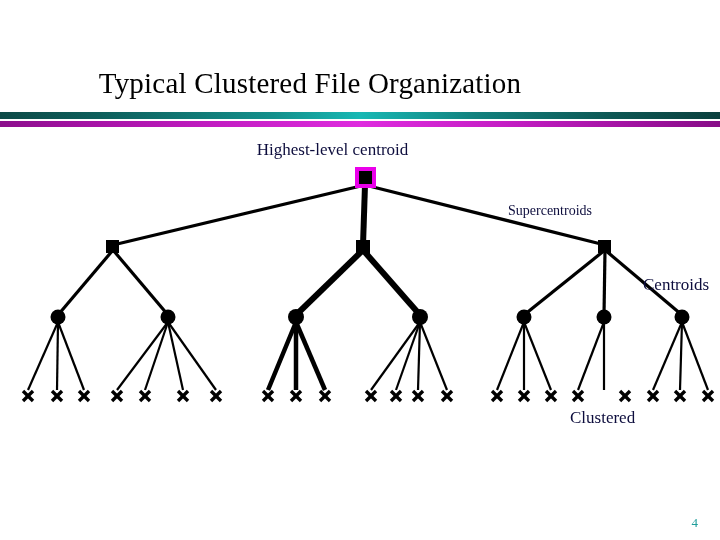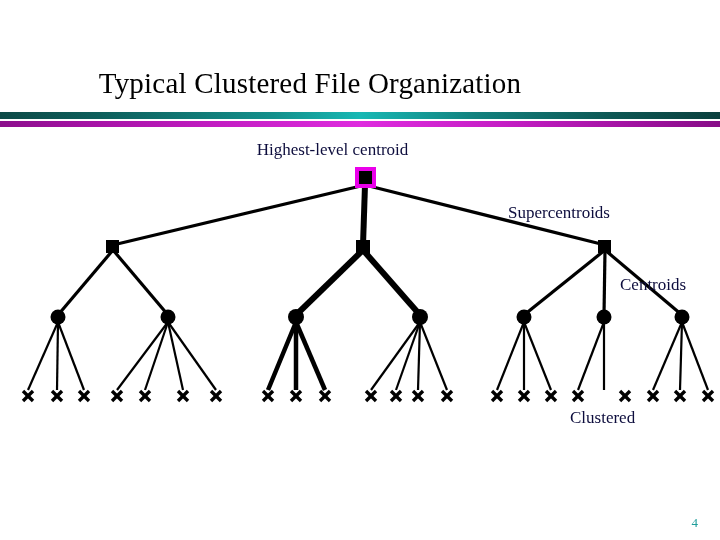--- a/index.html
+++ b/index.html
@@ -79,24 +79,24 @@
     color: #0d0d3d;
     white-space: nowrap;
   }
   #lbl-highest {
     left: 0; top: 140px; width: 665px;
     text-align: center;
     font-size: 17px;
   }
   #lbl-super {
     left: 508px; top: 203px;
-    font-size: 17px;
+    font-size: 14px;
   }
   #lbl-centroids-axis {
-    left: 620px; top: 275px;
+    left: 643px; top: 275px;
     font-size: 17px;
   }
   #lbl-documents-axis {
     left: 570px; top: 408px;
     font-size: 17px;
   }
   
   #root-node {
     position: absolute;
     left: 355px;

